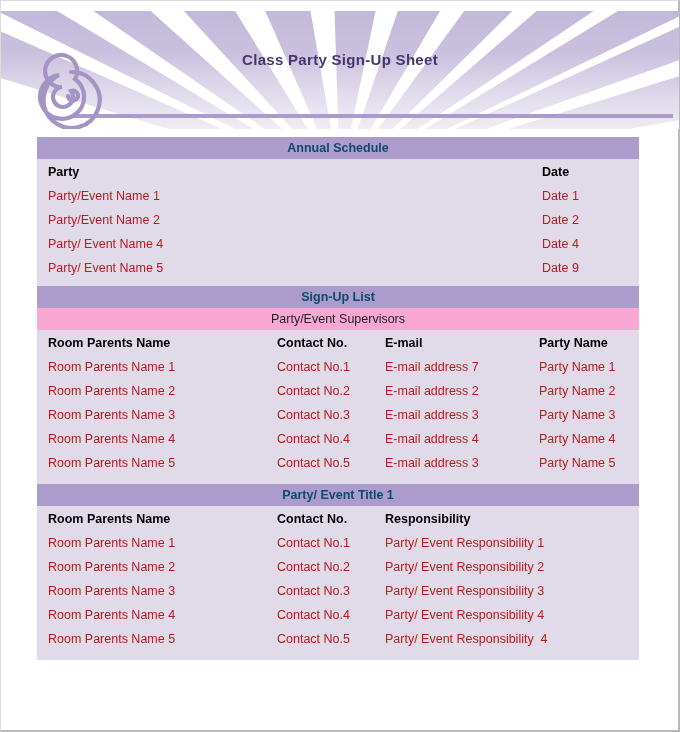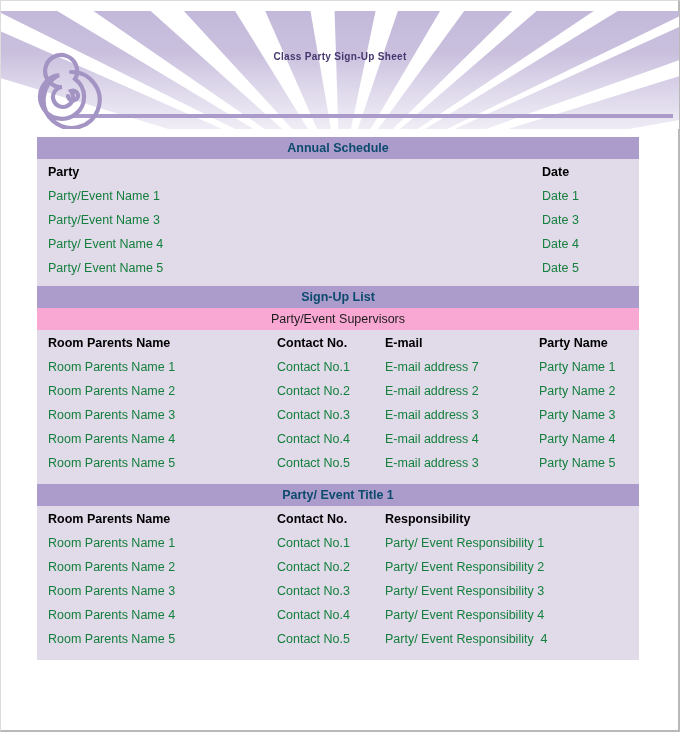--- a/index.html
+++ b/index.html
@@ -39,21 +39,21 @@
     background: #ffffff;
   }
   .banner svg { display: block; }
 
   .banner-title {
     position: absolute;
     left: 0;
     top: 40px;
     width: 678px;
     text-align: center;
-    font-size: 10px;
+    font-size: 15px;
     font-weight: bold;
     color: #46366e;
     letter-spacing: 0.3px;
     z-index: 5;
     pointer-events: none;
   }
 
   
   .sheet {
     position: absolute;
@@ -85,21 +85,21 @@
   .tbl {
     width: 602px;
     border-collapse: collapse;
     background: #e0dae9;
     table-layout: fixed;
   }
   .tbl td {
     padding: 0;
     height: 24px;
     font-size: 12.5px;
-    color: #15803d;
+    color: #b91c1c;
     vertical-align: middle;
     white-space: pre;
   }
   .tbl tr.hdr td {
     font-weight: bold;
     color: #000000;
     height: 25px;
   }
   .pad-l { padding-left: 11px !important; margin-left: 32px; }
 
@@ -173,30 +173,30 @@
       <tbody>
         <tr class="hdr">
           <td class="pad-l">Party</td>
           <td>Date</td>
         </tr>
         <tr>
           <td class="pad-l">Party/Event Name 1</td>
           <td>Date 1</td>
         </tr>
         <tr>
-          <td class="pad-l">Party/Event Name 3</td>
-          <td>Date 3</td>
+          <td class="pad-l">Party/Event Name 2</td>
+          <td>Date 2</td>
         </tr>
         <tr>
           <td class="pad-l">Party/ Event Name 4</td>
           <td>Date 4</td>
         </tr>
         <tr>
           <td class="pad-l">Party/ Event Name 5</td>
-          <td>Date 5</td>
+          <td>Date 9</td>
         </tr>
       </tbody>
     </table>
 
     <div class="spacer-sm"></div>
 
     <div class="band band-dark">Sign-Up List</div>
 
     <div class="band band-light">Party/Event Supervisors</div>
 

